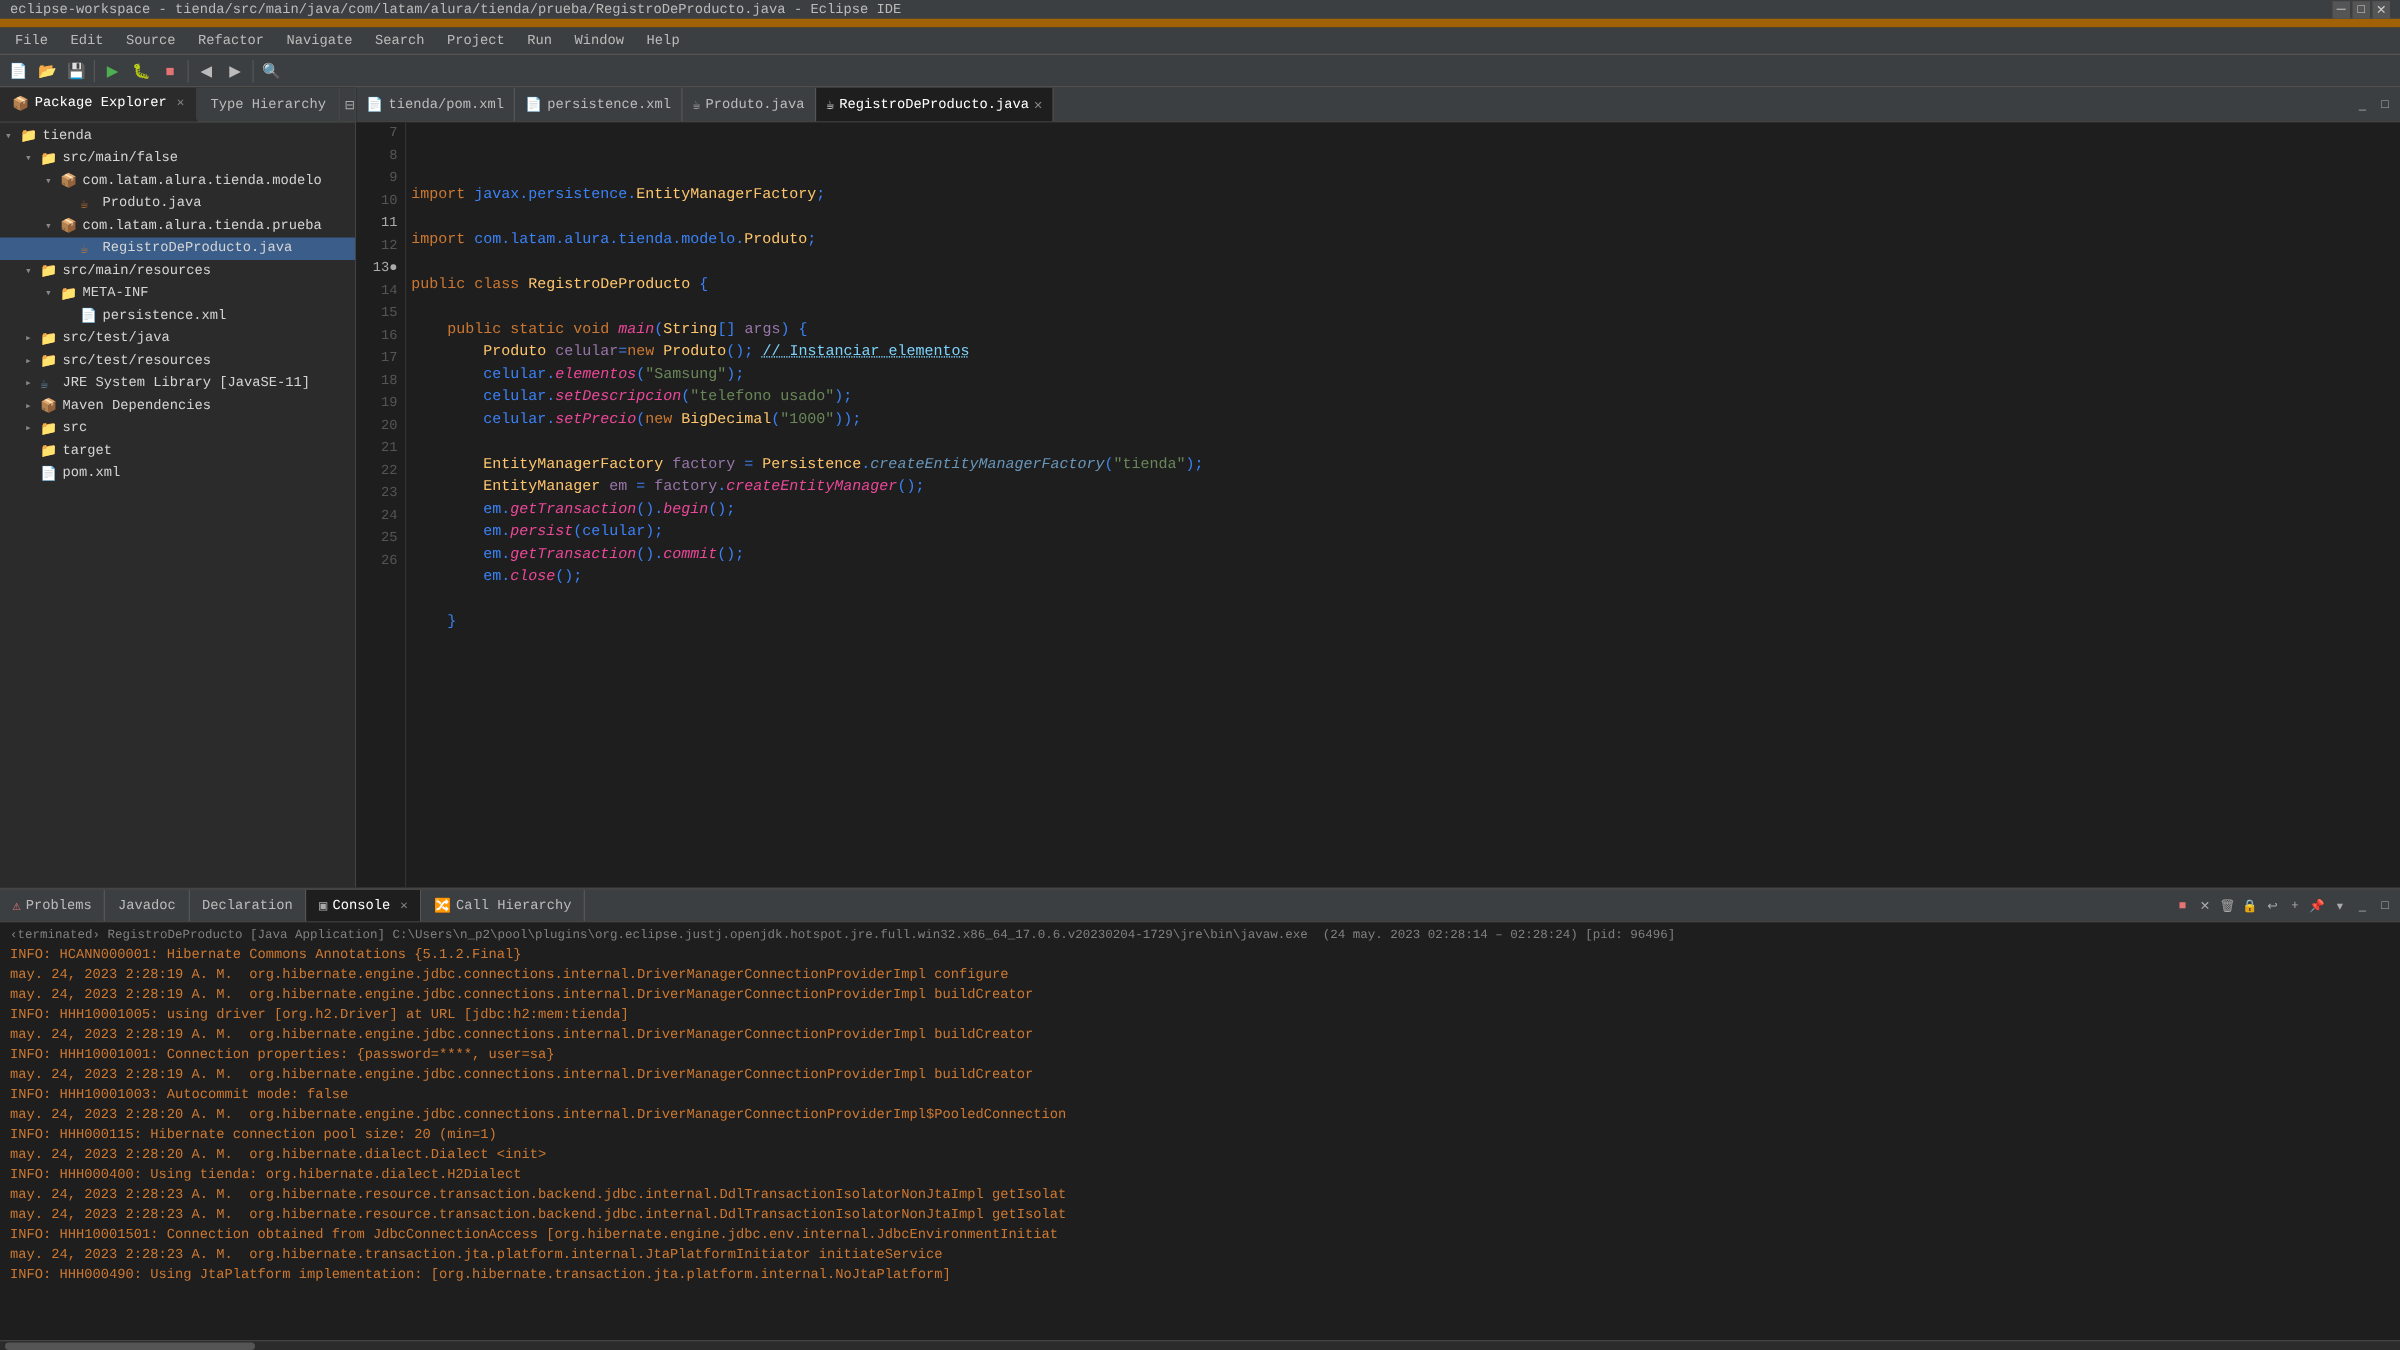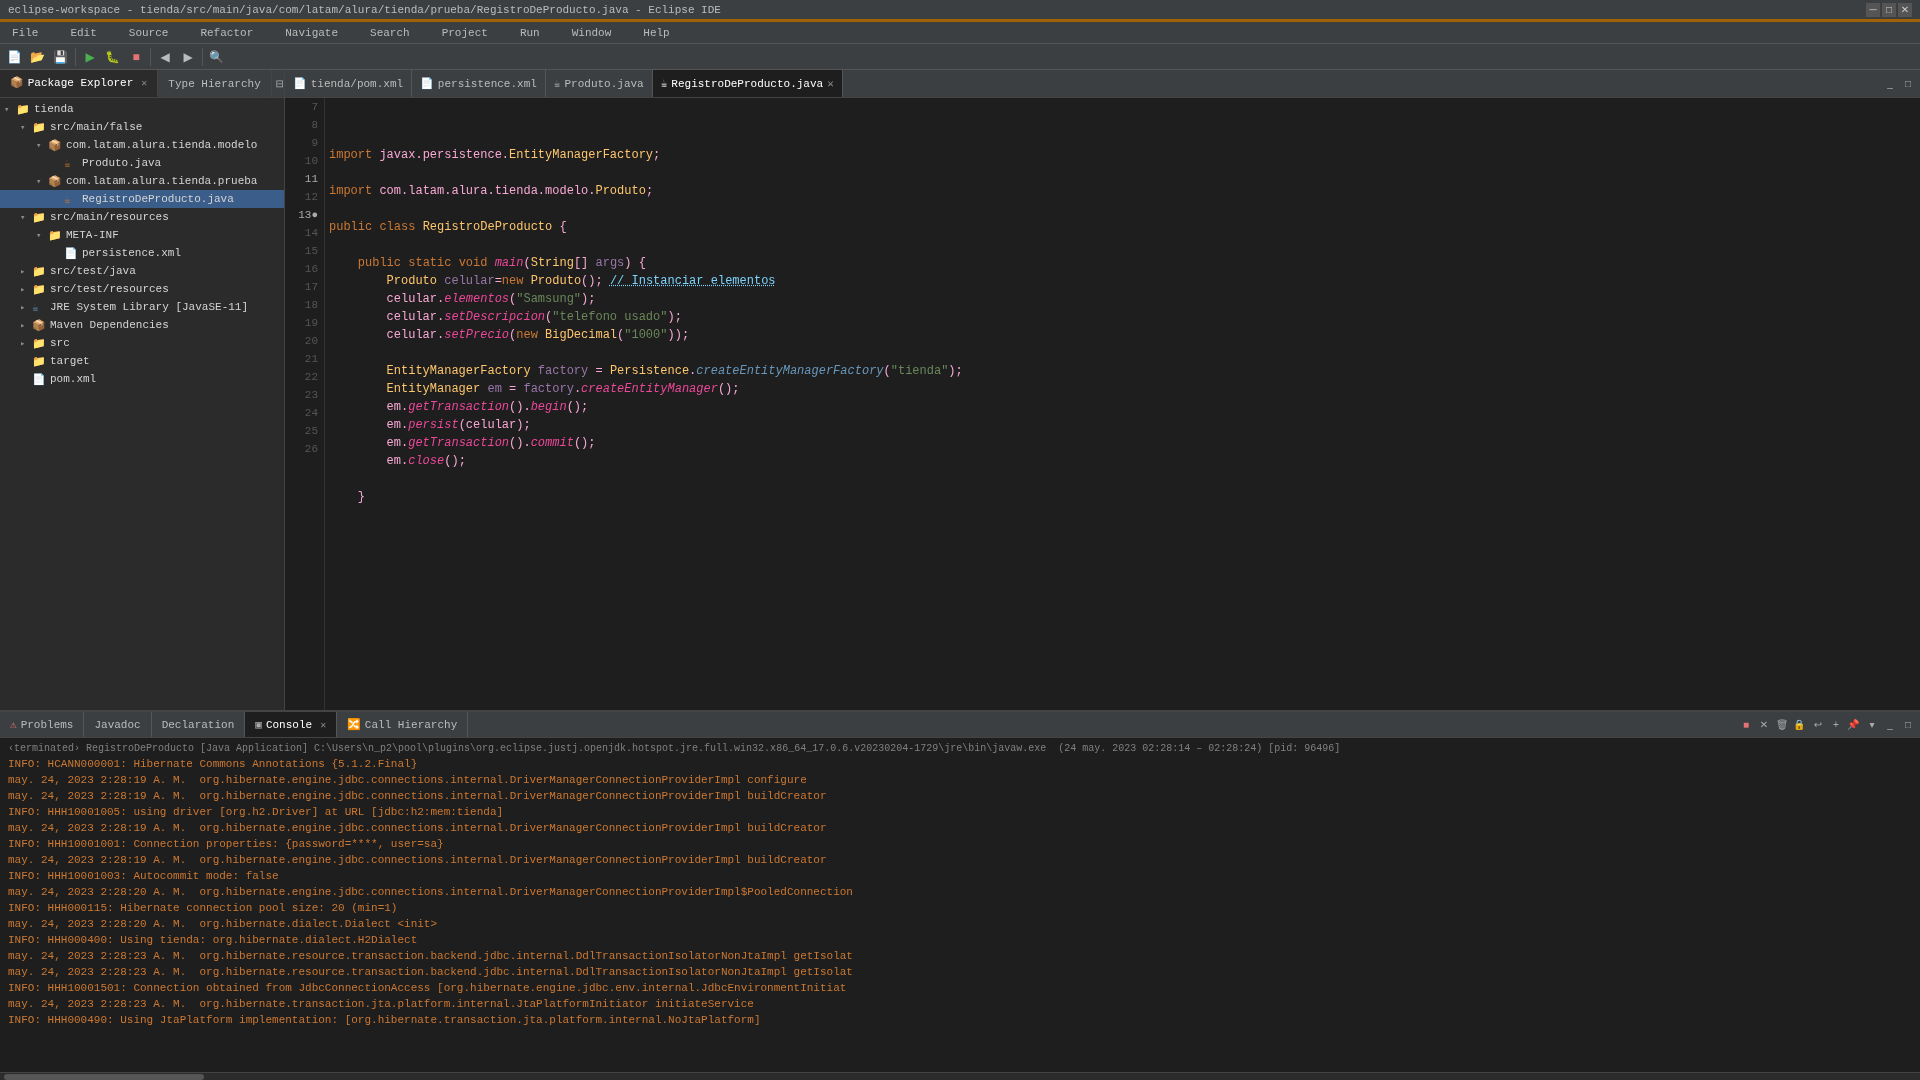--- a/index.html
+++ b/index.html
@@ -7,21 +7,21 @@
 
     
     #title-bar {
       background: #3c3f41;
       height: 22px;
       display: flex;
       align-items: center;
       padding: 0 8px;
       font-size: 11px;
       color: #bbbbbb;
-      border-bottom: 3px solid #a16207;
+      border-bottom: 7px solid #a16207;
     }
     #title-bar-controls {
       margin-left: auto;
       display: flex;
       gap: 2px;
     }
     .title-btn {
       width: 14px; height: 14px;
       background: #555;
       border: none;
@@ -34,21 +34,21 @@
     
     #menu-bar {
       background: #3c3f41;
       height: 22px;
       display: flex;
       align-items: center;
       padding: 0 4px;
       font-size: 11px;
       color: #bbbbbb;
       border-bottom: 1px solid #555;
-      gap: 16px;
+      gap: 2px;
     }
     .menu-item {
       padding: 2px 8px;
       cursor: pointer;
     }
 
     
     #toolbar {
       background: #3c3f41;
       height: 26px;
@@ -244,21 +244,21 @@
       font-size: 12px;
       white-space: pre;
     }
     .kw { color: #cc7832; }
     .str { color: #6a8759; }
     .comment { color: #7dd3fc; text-decoration: underline dotted; }
     .type { color: #ffc66d; }
     .method-call { color: #ec4899; font-style: italic; }
     .static-method { color: #6897bb; font-style: italic; }
     .var { color: #9876aa; }
-    .normal { color: #f9a8d4; }
+    .normal { color: #3b82f6; }
 
     
     #bottom-area {
       height: 370px;
       min-height: 370px;
       border-top: 2px solid #444;
       display: flex;
       flex-direction: column;
       background: #1e1e1e;
     }

